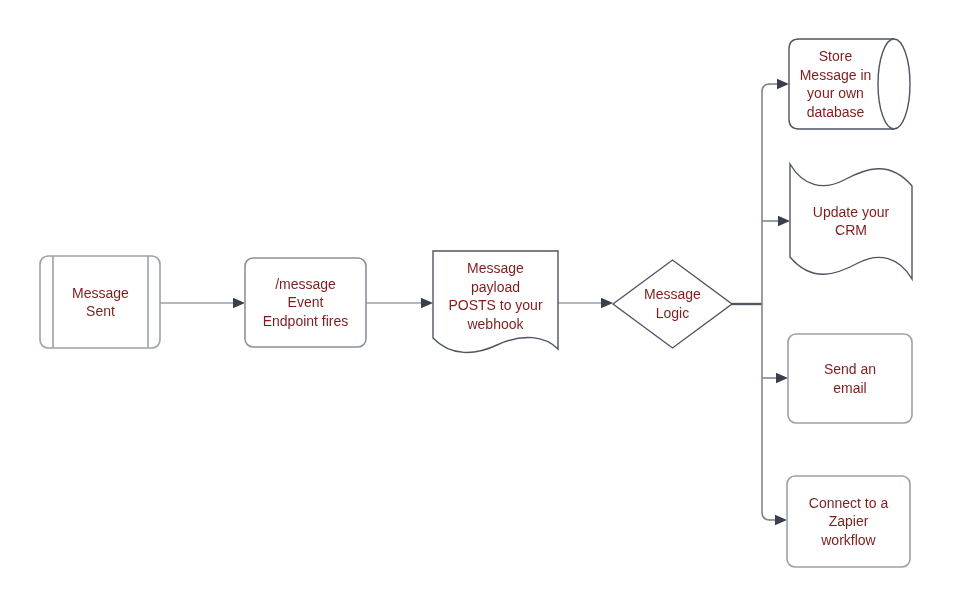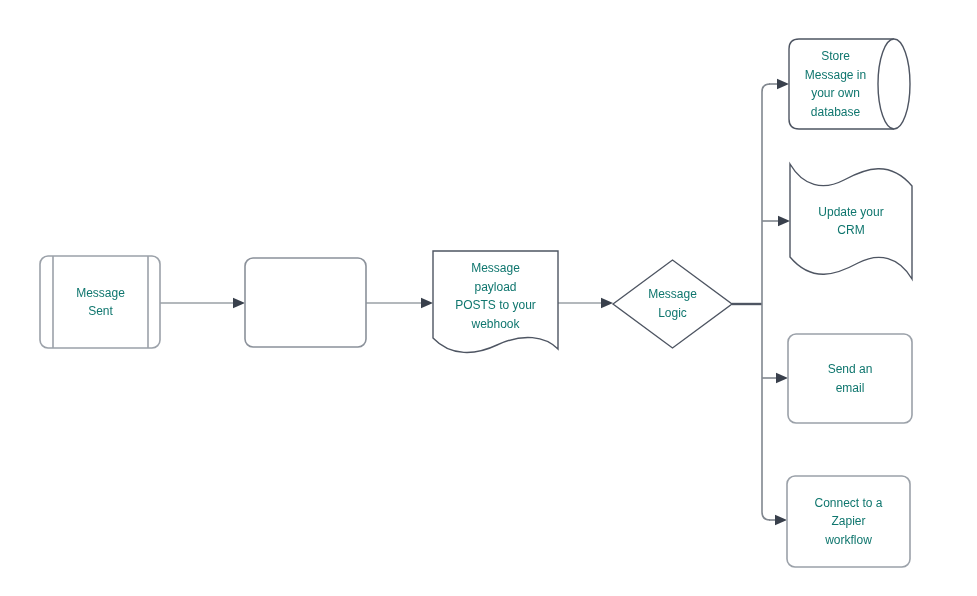--- a/index.html
+++ b/index.html
@@ -20,22 +20,22 @@
     left: 0;
     top: 0;
   }
   .node-label {
     position: absolute;
     display: flex;
     align-items: center;
     justify-content: center;
     text-align: center;
     white-space: pre-line;
-    color: #0f766e;
-    font-size: 12px;
+    color: #7f1d1d;
+    font-size: 14px;
     line-height: 18.5px;
     pointer-events: none;
   }
 </style>
 </head>
 <body>
 
 <div id="canvas">
 
   <svg id="shapes-svg" width="977" height="596" viewBox="0 0 977 596">
@@ -101,20 +101,23 @@
              C 836,275 812,283 790,257 Z" fill="#ffffff" stroke="#4e5562" stroke-width="1.4"></path>
 
     <rect x="788" y="334" width="124" height="89" rx="8" ry="8" fill="#ffffff" stroke="#9ba1a9" stroke-width="1.6"></rect>
 
     <rect x="787" y="476" width="123" height="91" rx="8" ry="8" fill="#ffffff" stroke="#9ba1a9" stroke-width="1.6"></rect>
   </svg>
 
   <div class="node-label" style="left:53px; top:256px; width:95px; height:92px;">Message
 Sent</div>
 
+  <div class="node-label" style="left:245px; top:258px; width:121px; height:89px;">/message
+Event
+Endpoint fires</div>
 
   <div class="node-label" style="left:433px; top:251px; width:125px; height:90px;">Message
 payload
 POSTS to your
 webhook</div>
 
   <div class="node-label" style="left:613px; top:259px; width:119px; height:89px;">Message
 Logic</div>
 
   <div class="node-label" style="left:789px; top:39px; width:93px; height:90px;">Store

